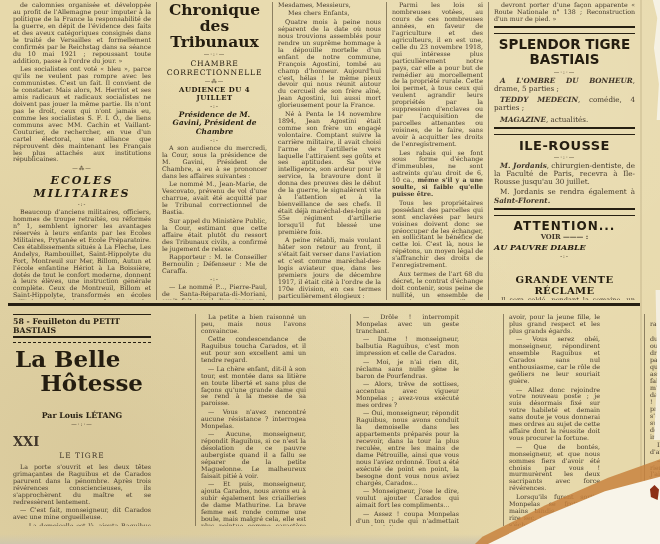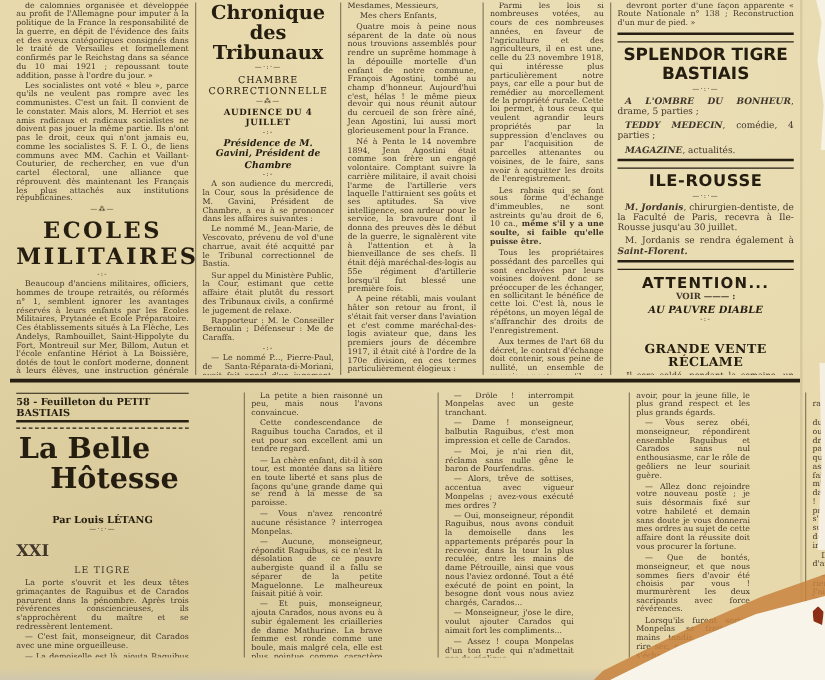--- a/index.html
+++ b/index.html
@@ -18,29 +18,29 @@
   .hdiv{position:absolute;left:8px;top:303px;width:632px;height:0;border-top:3px solid #261f12;}
   .t{font-size:6.3px;line-height:6.95px;text-align:justify;margin:0 0 1.5px 0;text-indent:7px;}
   .nt{text-indent:0;}
   .b{font-weight:bold;}
   .i{font-style:italic;}
   .orn{font-size:5.5px;line-height:7px;text-align:center;margin:1px 0;color:#3a3022;letter-spacing:1px;}
   .h-chron{font-size:15.5px;line-height:16px;font-weight:bold;text-align:center;margin:0;color:#241d10;}
   .h-cham{font-size:7.6px;font-weight:normal;text-align:center;letter-spacing:.8px;margin:1px 0;color:#241d10;}
   .h-aud{font-size:6.9px;font-weight:bold;text-align:center;letter-spacing:.5px;margin:1px 0;color:#241d10;}
   .h-pres{font-size:7.4px;line-height:8.4px;font-weight:bold;font-style:italic;text-align:center;margin:1px 8px;color:#241d10;}
-  .h-ecoles{font-size:18px;font-weight:bold;text-align:center;letter-spacing:2px;margin:2px 0 1px;color:#241d10;}
+  .h-ecoles{font-size:11px;font-weight:bold;text-align:center;letter-spacing:2px;margin:2px 0 1px;color:#241d10;font-style:italic;}
   .bar{height:5px;border-top:2px solid #261f12;border-bottom:1px solid #261f12;margin:3px 0;}
   .h-splendor{font-family:"DejaVu Sans",sans-serif;font-size:13.5px;line-height:15.5px;font-weight:bold;text-align:center;margin:1px 0;color:#241d10;}
   .movie{font-size:7.2px;line-height:8.2px;text-align:justify;margin:0 0 3px 0;text-indent:6px;}
   .h-ile{font-family:"DejaVu Sans",sans-serif;font-size:13px;font-weight:bold;text-align:center;letter-spacing:.5px;margin:2px 0 0;color:#241d10;}
   .ile-p{font-size:7.2px;line-height:8.2px;text-align:justify;margin:0 0 2px 0;text-indent:6px;}
   .h-att{font-family:"DejaVu Sans",sans-serif;font-size:12px;font-weight:bold;text-align:center;letter-spacing:1px;margin:2px 0 0;color:#241d10;}
   .h-voir{font-size:6.8px;font-weight:bold;text-align:center;margin:0;}
-  .h-pauvre{font-size:8px;font-weight:bold;font-style:italic;text-align:center;margin:1px 0;color:#241d10;}
+  .h-pauvre{font-size:8px;font-weight:bold;font-style:italic;margin:1px 0;color:#241d10;}
   .h-vente{font-size:10px;font-weight:bold;text-align:center;letter-spacing:.4px;margin:14px 0 1px;color:#241d10;}
   .feu-head{font-size:7.8px;font-weight:bold;padding:2px 0 1px;color:#241d10;border-top:1px solid #261f12;}
   .feu-dash{height:4px;border-top:2px solid #261f12;border-bottom:1px dashed #261f12;margin-bottom:2px;}
   .feu-t1{font-size:23px;line-height:24px;font-weight:bold;margin:4px 0 0 2px;color:#241d10;}
   .feu-t2{font-size:23px;line-height:24px;font-weight:bold;text-align:right;padding-right:8px;color:#241d10;}
   .feu-by{font-size:7.8px;font-weight:bold;text-align:center;margin-top:16px;color:#241d10;}
   .feu-num{font-size:13px;font-weight:bold;margin-top:6px;}
   .feu-chap{font-size:7.4px;font-weight:normal;text-align:center;letter-spacing:1px;margin:2px 0 4px;}
   
   .tear{position:absolute;pointer-events:none;}

